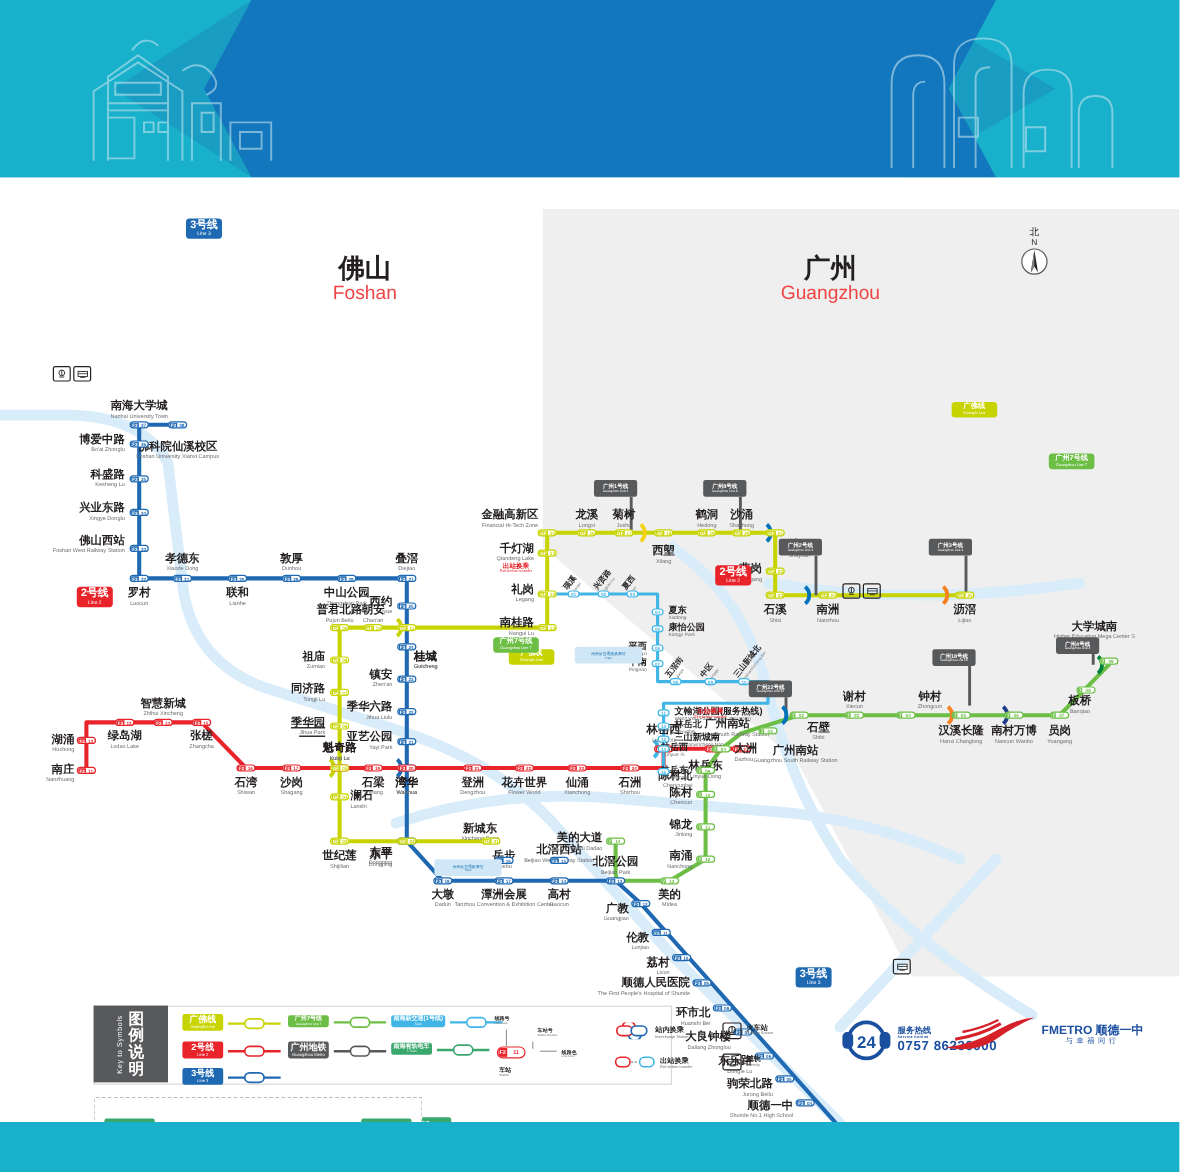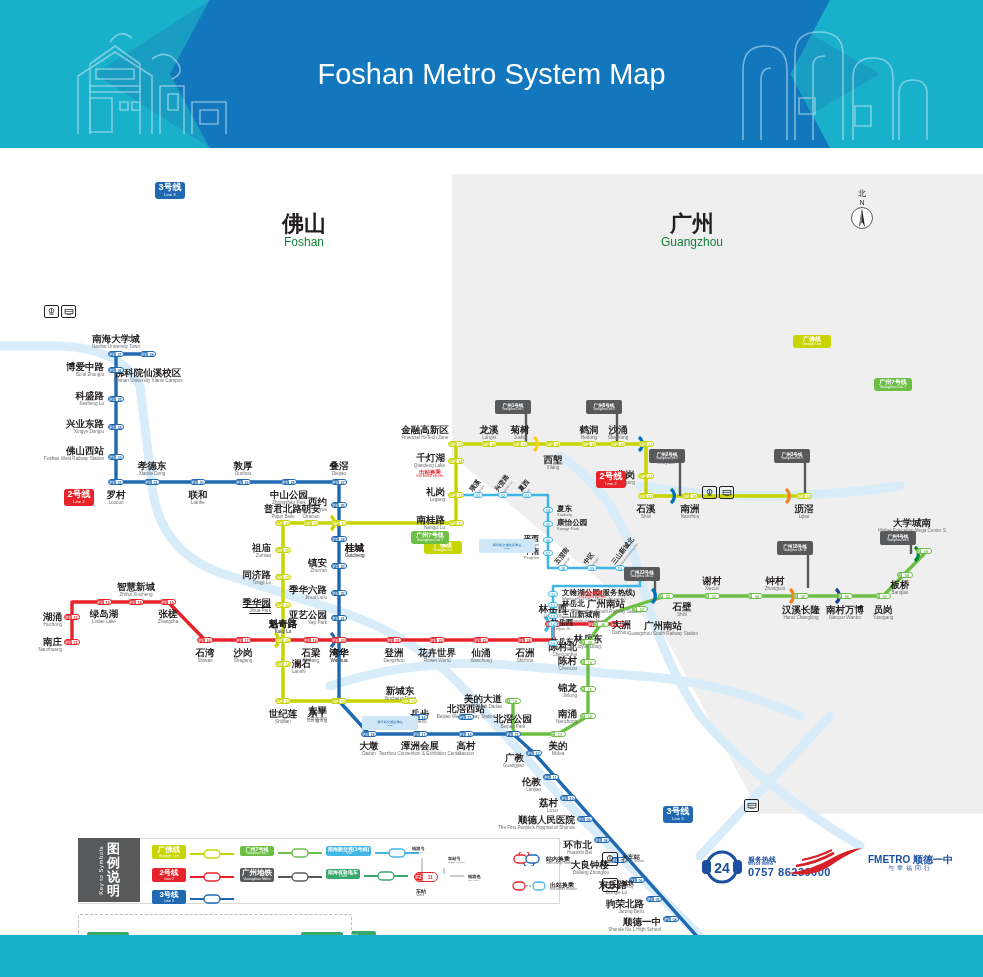--- a/index.html
+++ b/index.html
@@ -50,21 +50,21 @@
   .badge .be{font-size:4.2px;line-height:1.4;}
   .badge.sm .bc{font-size:6px;} .badge.sm .be{font-size:3.2px;}
   .gzlbl{position:absolute;background:#58595b;color:#fff;border-radius:2px;display:flex;
          flex-direction:column;align-items:center;justify-content:center;}
   .gzlbl .bc{font-size:4.6px;font-weight:bold;line-height:1.1;}
   .gzlbl .be{font-size:2.6px;line-height:1.2;}
 
   
   .city{position:absolute;text-align:center;}
   .city .cc{font-size:22px;font-weight:bold;color:#231f20;line-height:1.05;}
-  .city .ce{font-size:12px;color:#15803d;line-height:1.2;}
+  .city .ce{font-size:16px;color:#ef4444;line-height:1.2;}
 
   
   .compass{position:absolute;text-align:center;}
   .compass .cn{font-size:8px;color:#231f20;line-height:1.1;}
   .compass .en{font-size:7px;color:#231f20;line-height:1.1;}
 
   
   .note{position:absolute;font-size:5.5px;font-weight:bold;color:#e8232a;line-height:1.15;text-align:center;}
   .note .ne{font-size:3.2px;color:#e8232a;font-weight:normal;}
   .bluebox{position:absolute;background:#cfe7f7;border-radius:2px;color:#1a6fae;
@@ -144,21 +144,20 @@
         <path d="M28 126 L28 66 q0 -12 10 -12"></path>
         <path d="M62 126 L62 40 q0 -22 24 -22 q24 0 24 22 L110 126"></path>
         <path d="M80 126 L80 52 q0 -10 12 -10"></path>
         <path d="M120 126 L120 64 q0 -20 20 -20 q20 0 20 20 L160 126"></path>
         <path d="M166 126 L166 80 q0 -14 14 -14 q14 0 14 14 L194 126"></path>
         <path d="M122 92 h16 v20 h-16 z"></path>
         <path d="M66 84 h16 v16 h-16 z"></path>
       </g>
     </svg>
     <div class="hdr-text">
-      <div class="hdr-en">Foshan Metro System Map</div>
     </div>
   </div>
   <div class="header-bottom"></div>
 
   <div class="map">
     <div class="gz-region"></div>
 
     <svg class="lines" xmlns="http://www.w3.org/2000/svg">
 
       <g stroke="#d8ecfa" stroke-width="9" fill="none" stroke-linecap="round">

